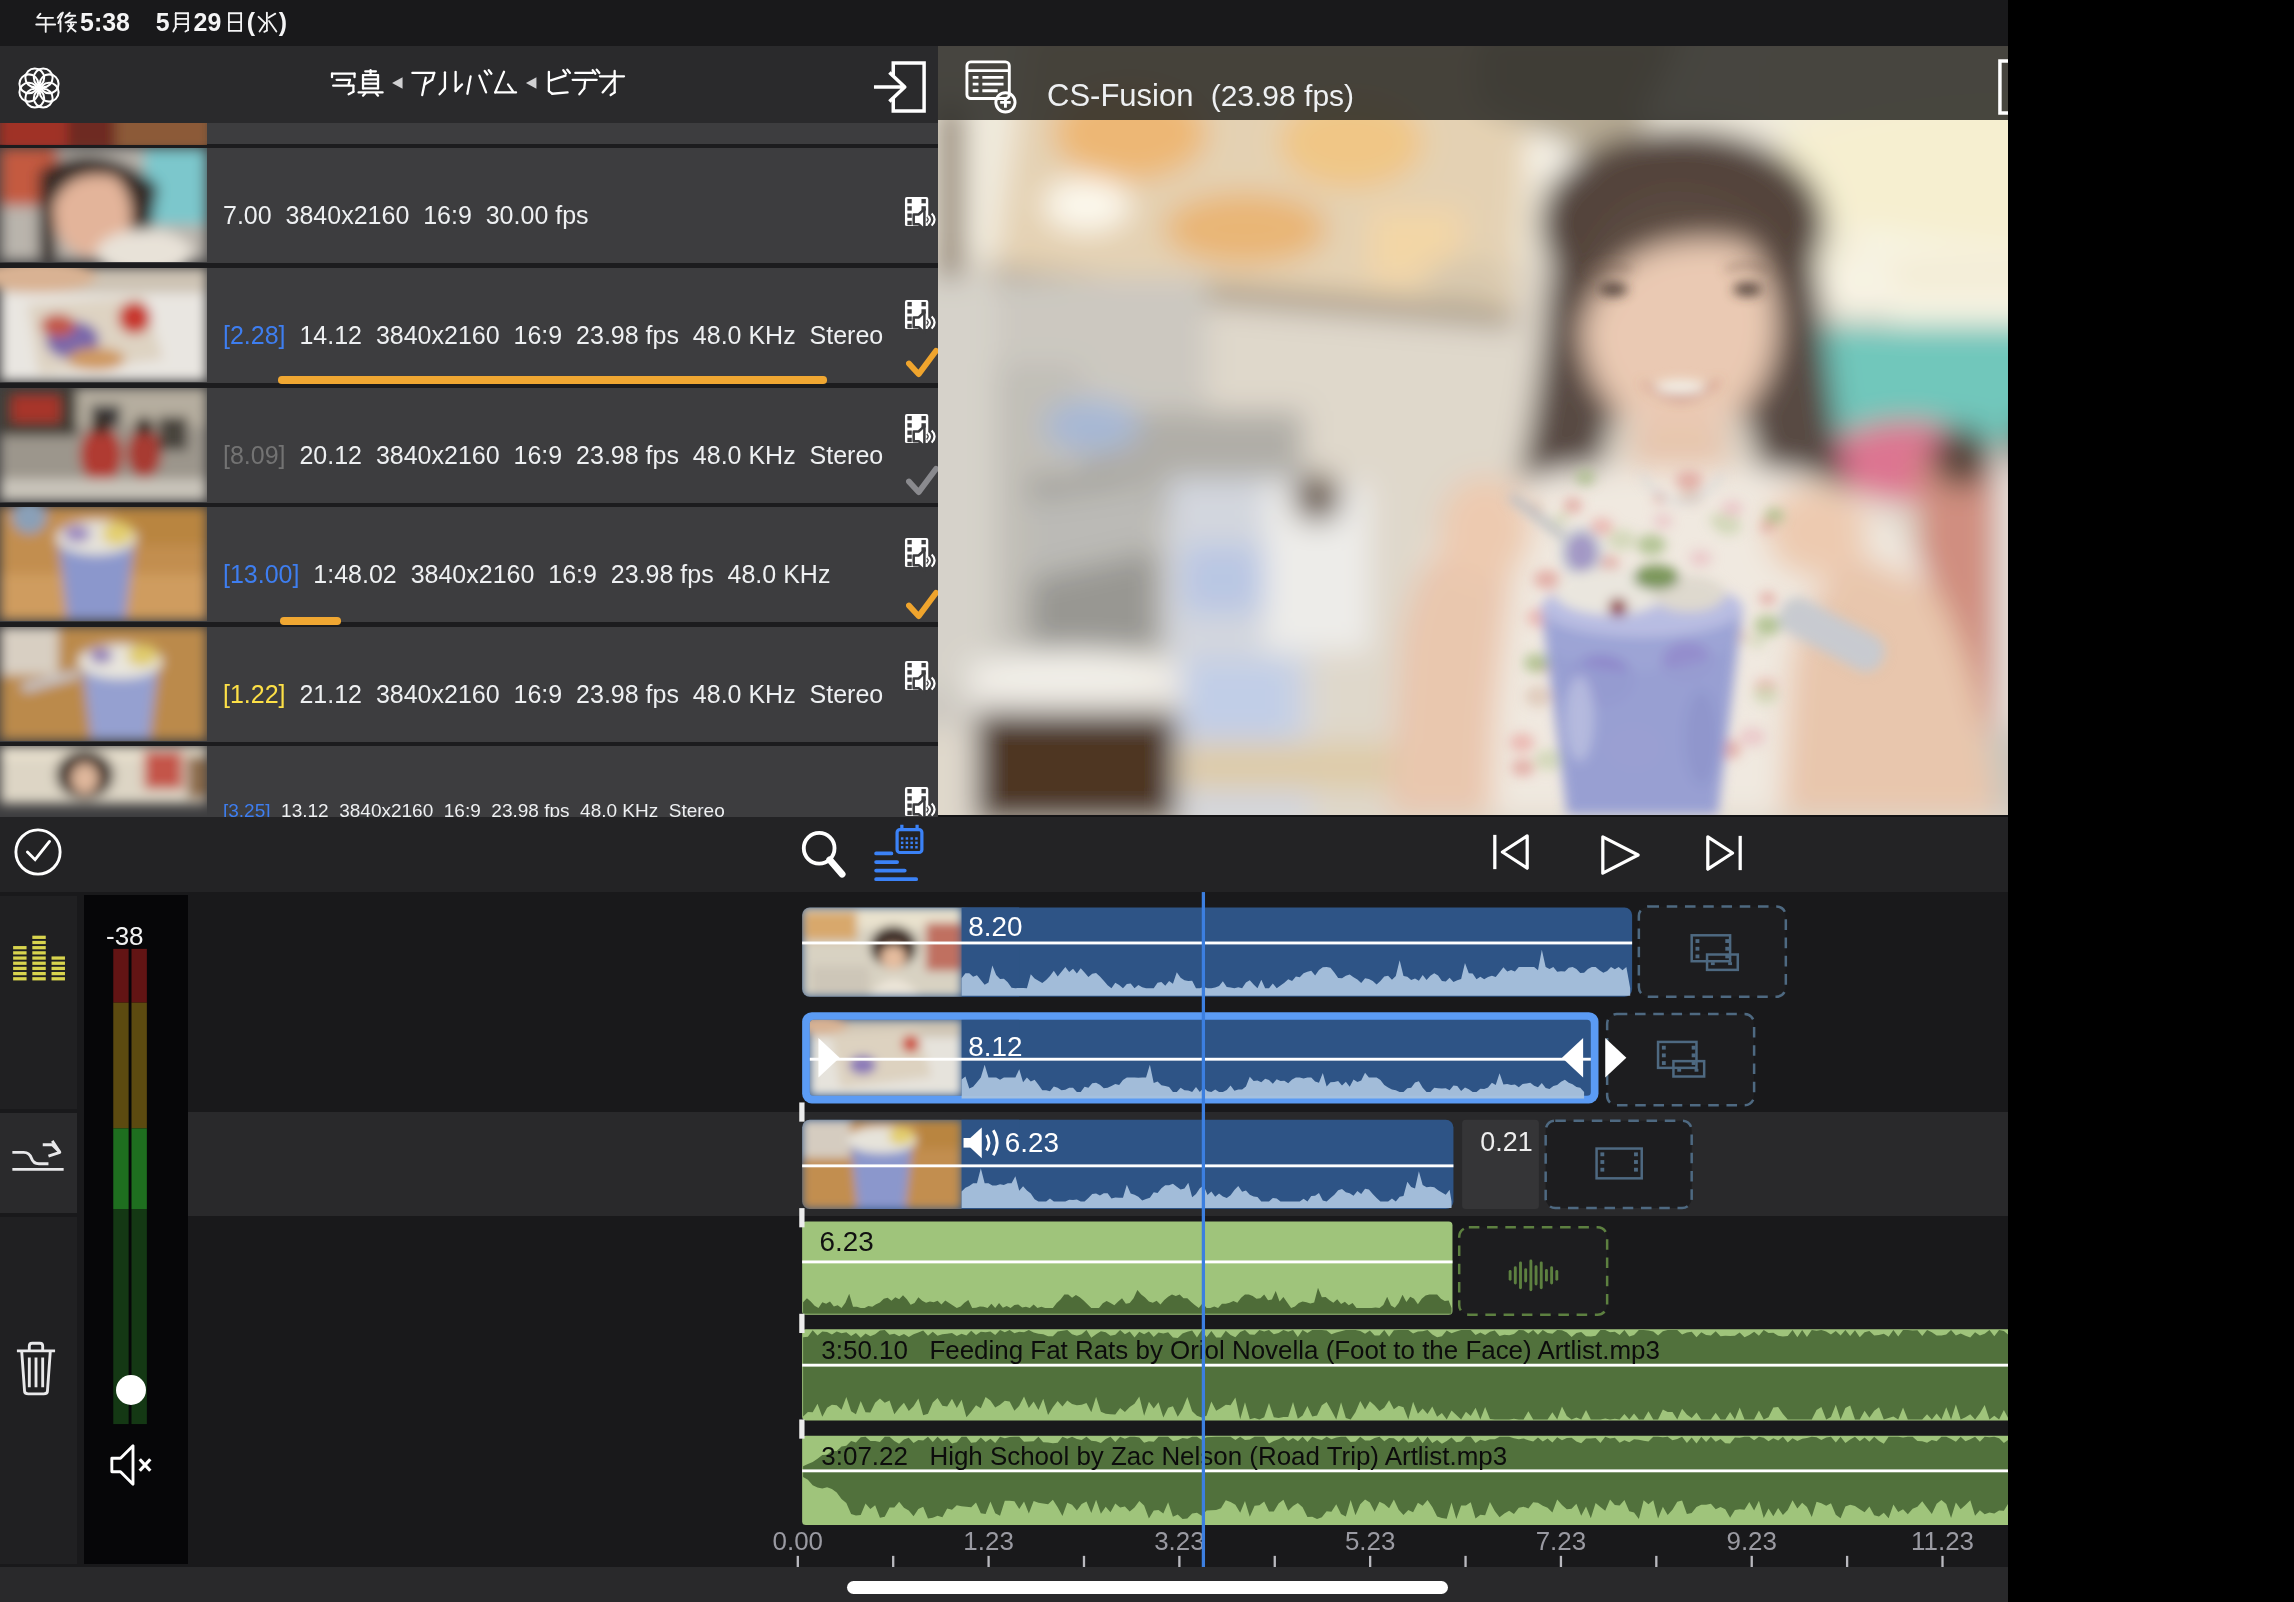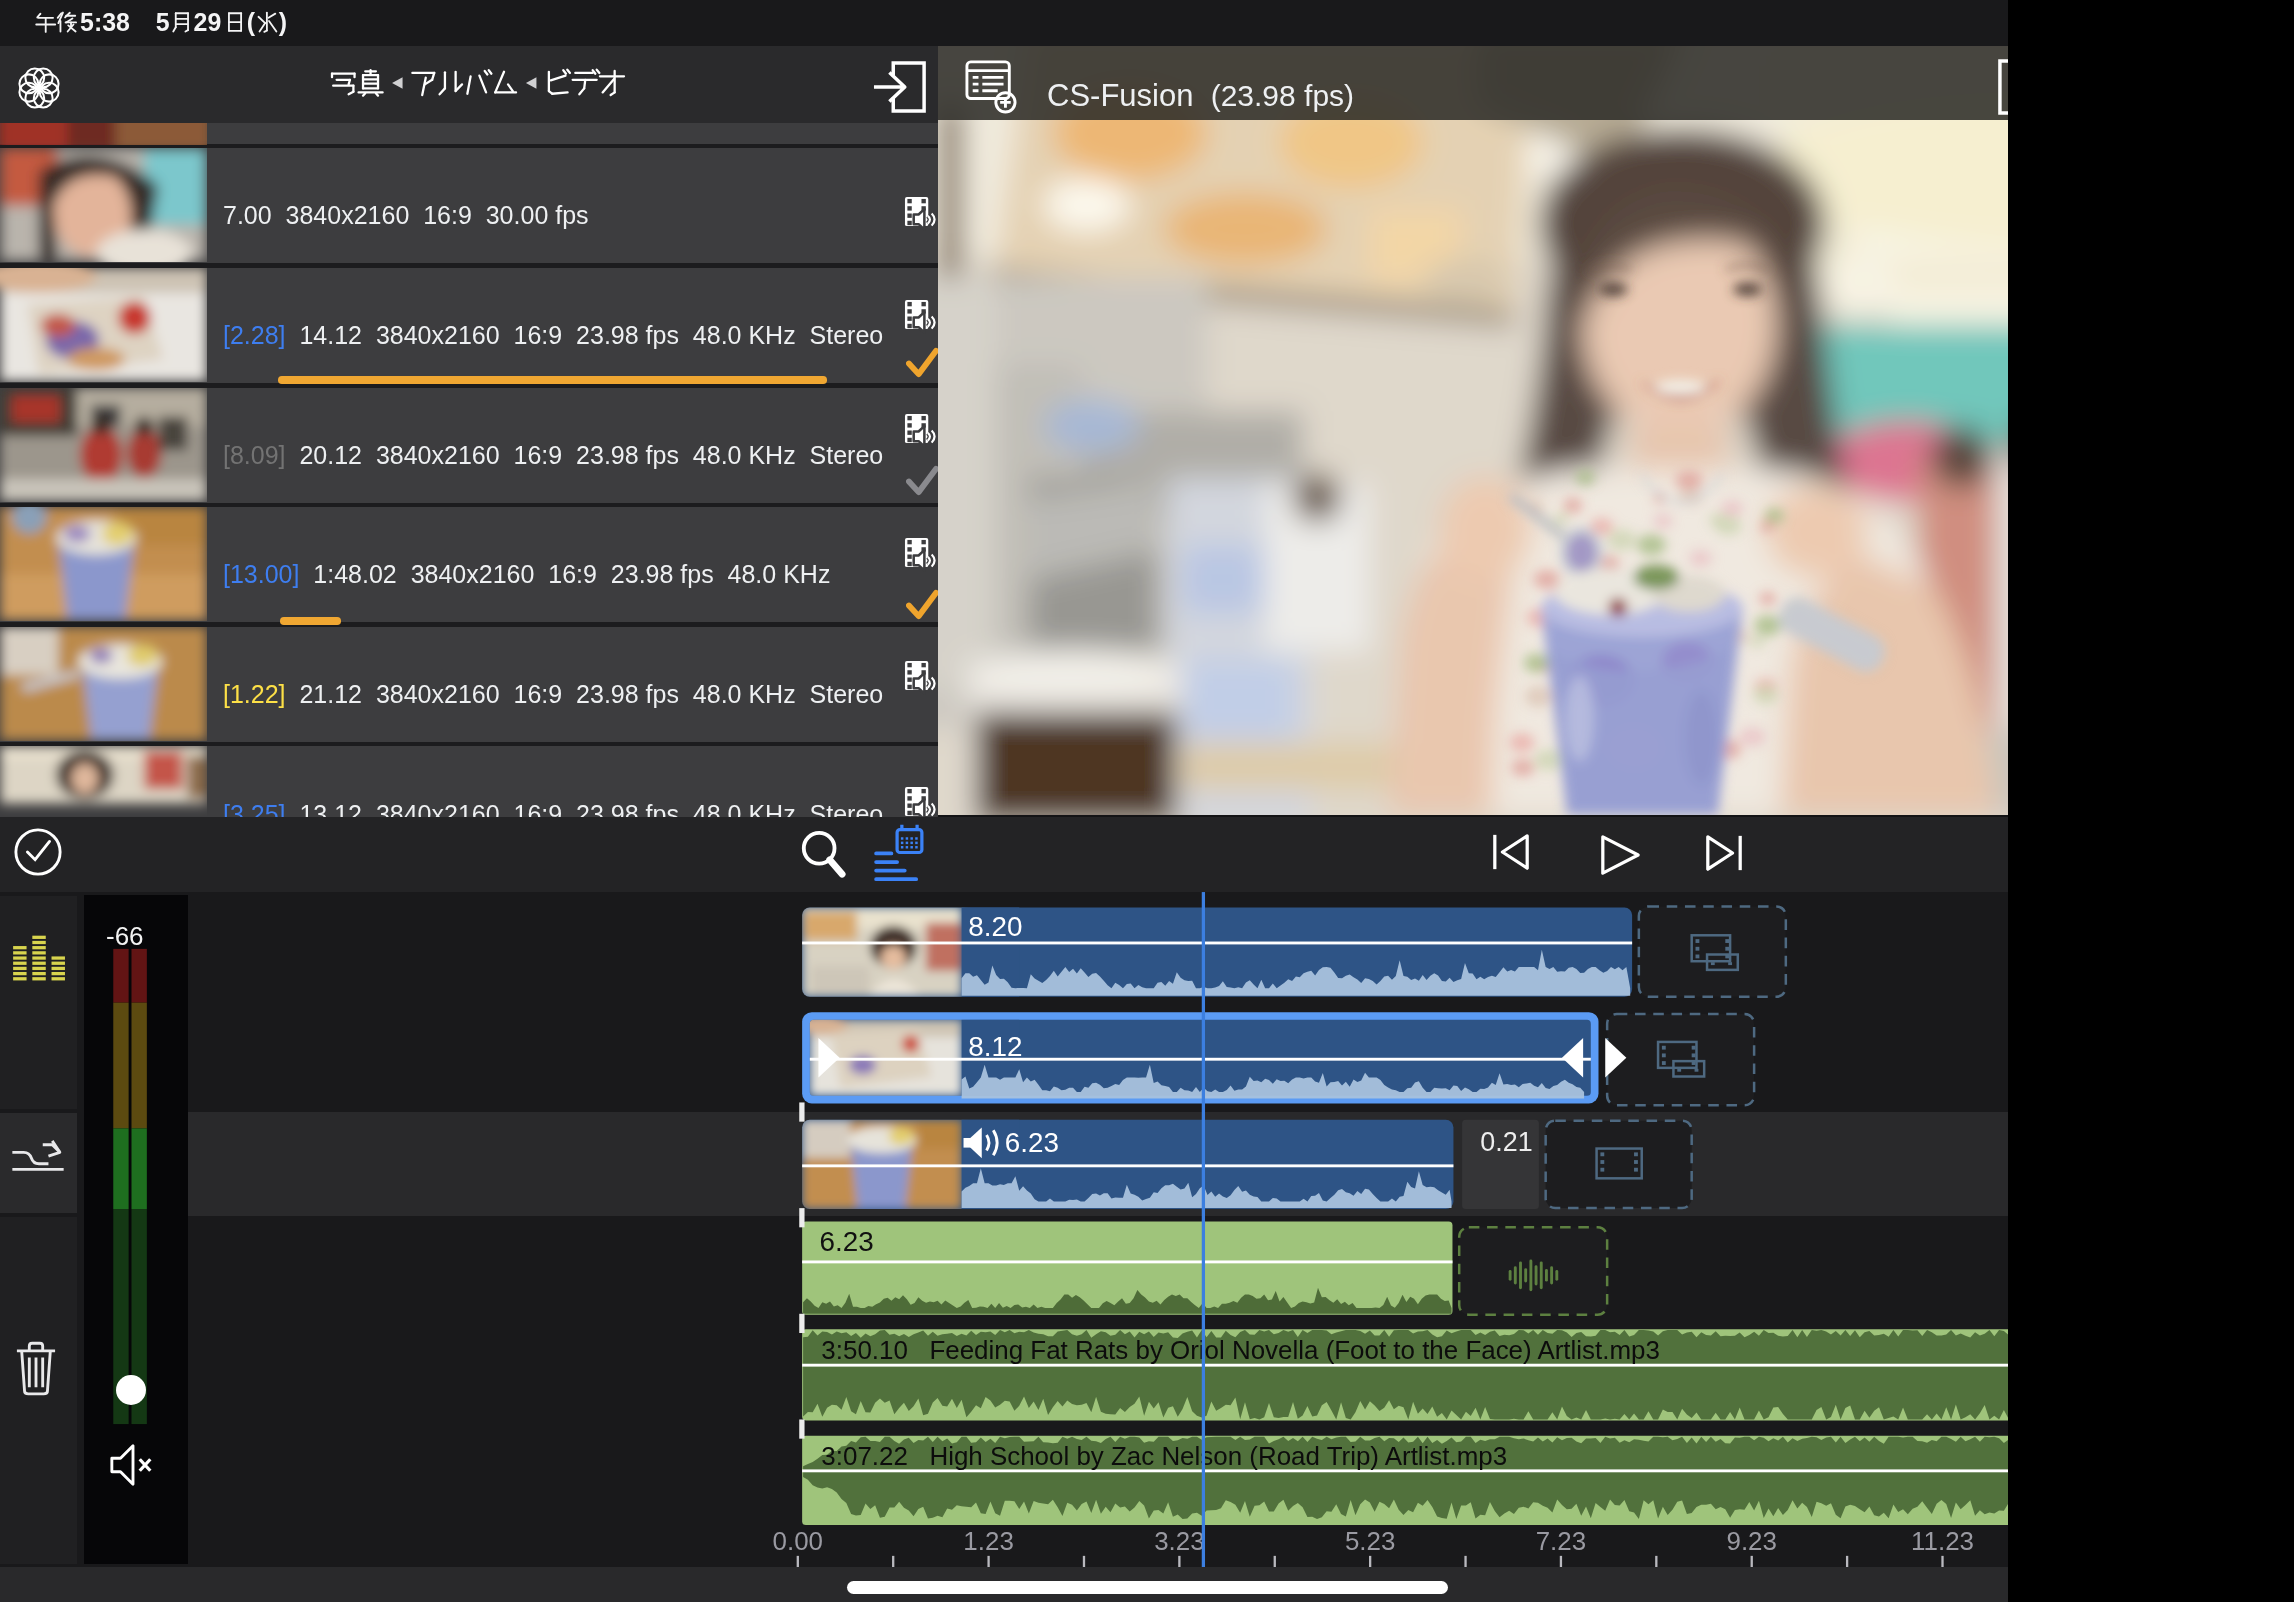--- a/index.html
+++ b/index.html
@@ -268,21 +268,21 @@
 </g>
 <g>
 <path d="M24.5 20.5 q4.5 3.5 0 8" stroke="#3d3d3f" stroke-width="5" fill="none"></path>
 <path d="M28.5 18 q6 6 0 12.5" stroke="#3d3d3f" stroke-width="5" fill="none"></path>
 <polygon points="10,19 15,19 21,13.5 21,34.5 15,29 10,29" fill="#fff" stroke="#3d3d3f" stroke-width="2.6" stroke-linejoin="round"></polygon>
 <path d="M24.5 20.5 q4.5 3.5 0 8" stroke="#fff" stroke-width="2.2" fill="none"></path>
 <path d="M28.5 18 q6 6 0 12.5" stroke="#fff" stroke-width="2.2" fill="none"></path>
 </g>
 </svg>
 <div class="abs" style="left:0px;top:746px;width:938px;height:115px;background:#3d3d3f"></div>
-<div class="abs txt" style="left:223px;top:788px;font-size:25px"><span style="color:#3e7ef0">[3.25]</span>&nbsp; 13.12&nbsp; 3840x2160&nbsp; 16:9&nbsp; 23.98 fps&nbsp; 48.0 KHz&nbsp; Stereo</div>
+<div class="abs txt" style="left:223px;top:788px;font-size:19px"><span style="color:#3e7ef0">[3.25]</span>&nbsp; 13.12&nbsp; 3840x2160&nbsp; 16:9&nbsp; 23.98 fps&nbsp; 48.0 KHz&nbsp; Stereo</div>
 <svg class="abs" style="left:904px;top:786px" width="33" height="35" viewBox="0 0 34 36">
 <rect x="1" y="1" width="24" height="30" rx="2" fill="#fff"></rect>
 <g fill="#3d3d3f">
 <rect x="3.5" y="3" width="4.5" height="4.5"></rect>
         <rect x="3.5" y="10.5" width="4.5" height="4.5"></rect>
         <rect x="3.5" y="18" width="4.5" height="4.5"></rect>
         <rect x="3.5" y="25.5" width="4.5" height="4.5"></rect>
 <rect x="18" y="3" width="4.5" height="4.5"></rect>
         <rect x="18" y="10.5" width="4.5" height="4.5"></rect>
 </g>
@@ -663,21 +663,21 @@
     </svg>
 <svg class="abs" style="left:2217px;top:834px" width="54" height="48" viewBox="0 0 56 50">
 <path d="M35 13 V3 L54 22 L35 41 V31 Q18 30 10 47 Q7 21 22 15 Q28 12.5 35 13 Z" stroke="#55555a" stroke-width="3.6" fill="none" stroke-linejoin="round"></path>
     </svg>
 <div class="abs" style="left:0px;top:892px;width:2294px;height:675px;background:#19191b"></div>
 <div class="abs" style="left:0px;top:896px;width:77px;height:213px;background:#202022"></div>
 <div class="abs" style="left:0px;top:1113px;width:77px;height:100px;background:#2a2a2c"></div>
 <div class="abs" style="left:0px;top:1217px;width:77px;height:347px;background:#202022"></div>
 <div class="abs" style="left:188px;top:1112px;width:2027px;height:104px;background:#29292b"></div>
 <div class="abs" style="left:84px;top:895px;width:104px;height:669px;background:#060608"></div>
-<div class="abs txt" style="left:106px;top:909px;font-size:26px;color:#f2f2f2">-66</div>
+<div class="abs txt" style="left:106px;top:909px;font-size:26px;color:#f2f2f2">-38</div>
 <svg class="abs" style="left:113px;top:946px" width="37" height="480" viewBox="0 0 38 500">
       <g transform="translate(0,0)">
         <rect x="0" y="3" width="16" height="56" fill="#621414"></rect>
         <rect x="0" y="59" width="16" height="131" fill="#5c4a10"></rect>
         <rect x="0" y="190" width="16" height="84" fill="#1e6e1f"></rect>
         <rect x="0" y="274" width="16" height="224" fill="#143814"></rect>
       </g>
       <g transform="translate(19,0)">
         <rect x="0" y="3" width="16" height="56" fill="#621414"></rect>
         <rect x="0" y="59" width="16" height="131" fill="#5c4a10"></rect>

